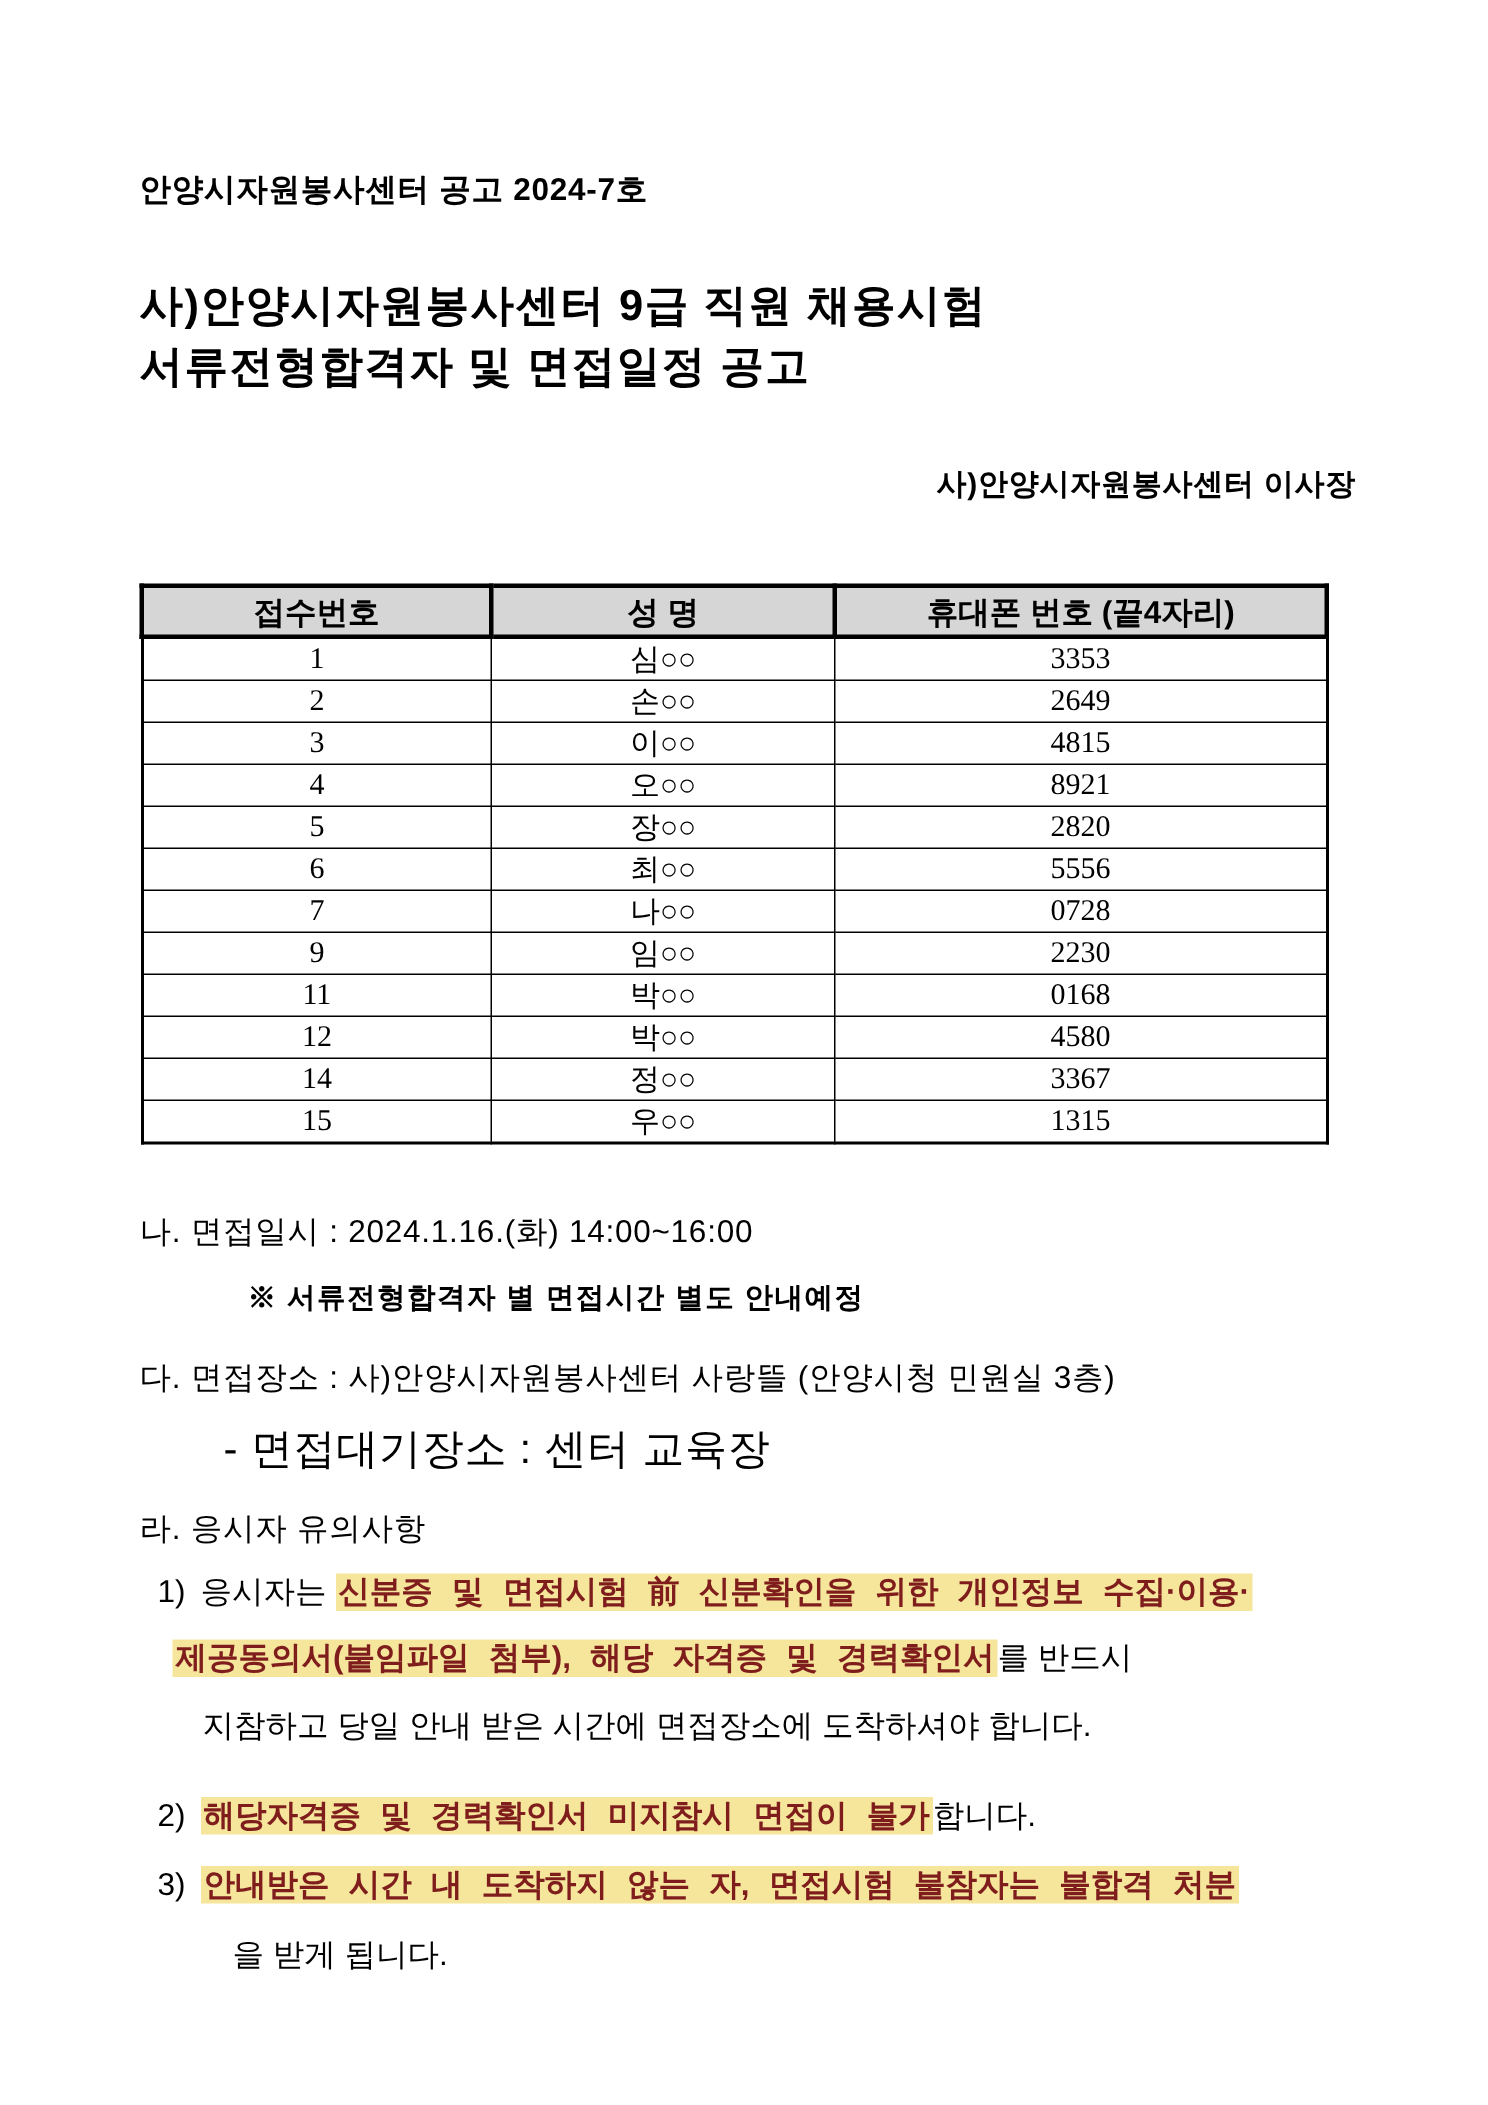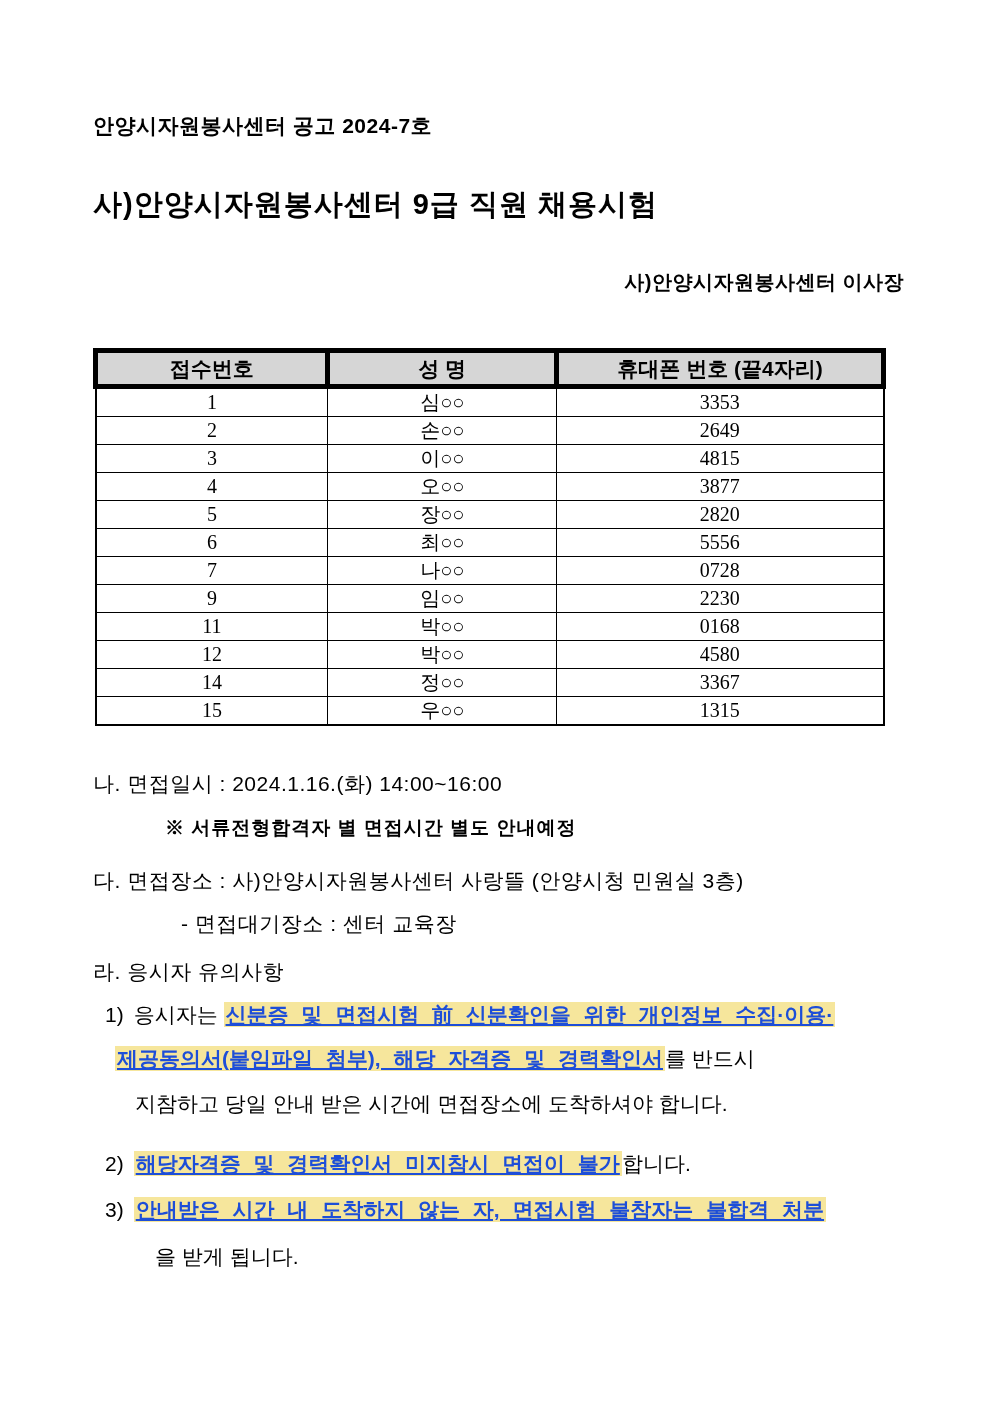--- a/index.html
+++ b/index.html
@@ -44,21 +44,21 @@
     width: 793px;
     border-collapse: collapse;
     border: 2px solid #000;
     table-layout: fixed;
   }
   .applicant-table th {
     background: #d6d6d6;
     font-family: "Liberation Sans", sans-serif;
     font-size: 21px;
     font-weight: bold;
-    border: 5px solid #000000;
+    border: 3px solid #000000;
     height: 31px;
     padding: 0;
     text-align: center;
   }
   .applicant-table td {
     font-family: "Liberation Serif", "DejaVu Serif", serif;
     font-size: 20px;
     border: 1px solid #000;
     height: 25.5px;
     padding: 0;
@@ -72,55 +72,55 @@
     margin-top: 17px;
     margin-left: 72px;
     font-family: Liberation Sans, sans-serif;
     font-weight: bold;
     font-size: 19px;
     letter-spacing: 1px;
   }
   .sec-c-heading { margin-top: 26px; }
   .sec-c-sub {
     margin-top: 15px;
-    margin-left: 88px;
-    font-size: 21px;
+    margin-left: 56px;
+    font-size: 28px;
     letter-spacing: 0.5px;
   }
   .sec-d-heading { margin-top: 20px; }
   .notes { font-size: 21px; }
   .note-line {
     margin-top: 15px;
     line-height: 1.35;
   }
   .nl-1  { margin-left: 12px; }
   .nl-1b { margin-left: 22px; }
   .nl-1c { margin-left: 42px; margin-top: 17px;}
   .nl-2  { margin-left: 12px; margin-top: 32px;}
   .nl-3  { margin-left: 12px; margin-top: 17px;}
   .nl-3b { margin-left: 62px; margin-top: 19px;}
   .item-no { margin-right: 10px; }
   .hl {
     background: #f6e69c;
-    color: #1d4ed8;
-    font-weight: bold;
-    text-decoration: underline;
+    color: #7f1d1d;
+    font-weight: bold;
     word-spacing: 7px;
     padding: 1px 2px;
   }
 </style>
 </head>
 <body>
 
 <div class="page">
 
   <div class="notice-number">안양시자원봉사센터 공고 2024-7호</div>
 
   <div class="doc-title">
     <div>사)안양시자원봉사센터 9급 직원 채용시험</div>
+    <div>서류전형합격자 및 면접일정 공고</div>
   </div>
 
   <div class="date-block">
     <div>사)안양시자원봉사센터 이사장</div>
   </div>
 
 
   <table class="applicant-table">
     <colgroup>
       <col class="col-no">
@@ -146,21 +146,21 @@
           <td>2649</td>
         </tr>
         <tr>
           <td>3</td>
           <td>이○○</td>
           <td>4815</td>
         </tr>
         <tr>
           <td>4</td>
           <td>오○○</td>
-          <td>3877</td>
+          <td>8921</td>
         </tr>
         <tr>
           <td>5</td>
           <td>장○○</td>
           <td>2820</td>
         </tr>
         <tr>
           <td>6</td>
           <td>최○○</td>
           <td>5556</td>

